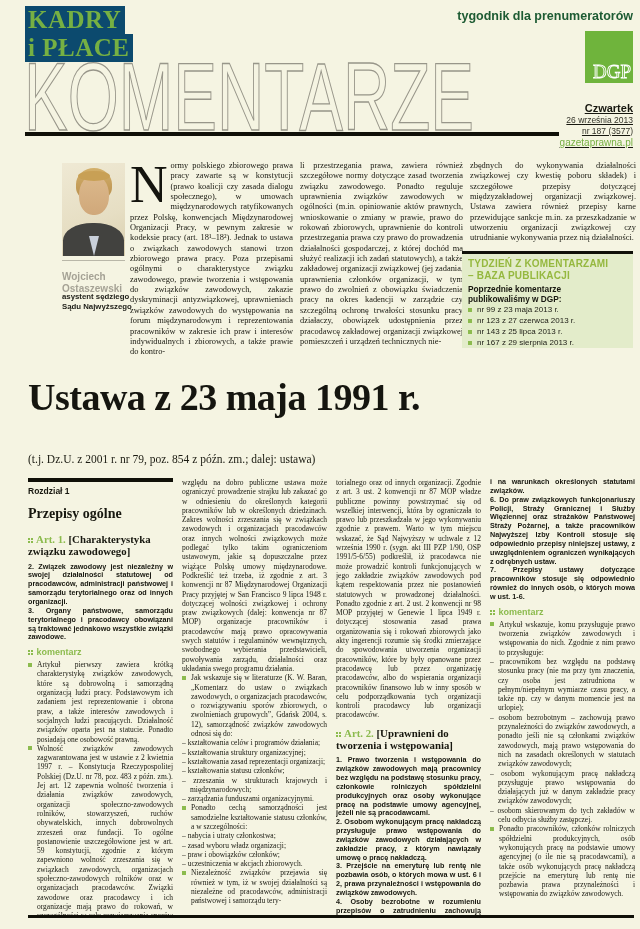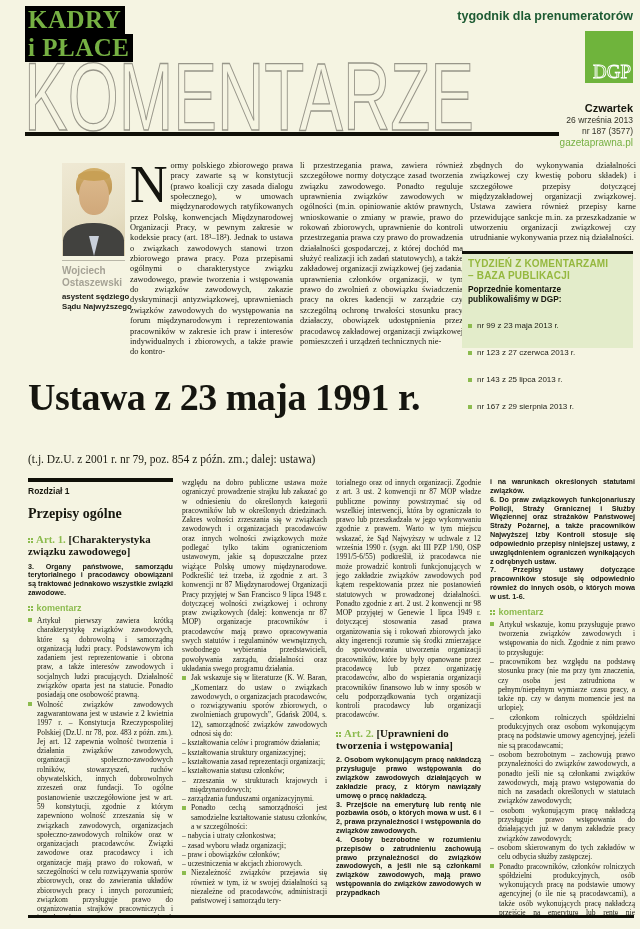--- a/index.html
+++ b/index.html
@@ -5,58 +5,58 @@
   :root{
     --g:#8cbb4e; --dkg:#1d5b33; --brand:#76b043; --logo:#6fb43c;
     --ink:#17170f; --cream:#f5f4e2; --boxbg:#e3ecca; --gray:#a5a295;
   }
   html,body{margin:0;padding:0;}
   body{width:640px;height:929px;position:relative;background:var(--cream);
        font-family:"Liberation Sans",sans-serif;color:var(--ink);overflow:hidden;}
   
   .kicker{position:absolute;left:25px;top:6px;line-height:0;}
   .kicker span{display:block;line-height:0;}
-  .kicker b{display:inline-block;background:#000000;padding:1px 4px 1px 3px;
+  .kicker b{display:inline-block;background:#0c4a6e;padding:1px 4px 1px 3px;
      font:600 25px/26px "Liberation Serif",serif;color:var(--brand);letter-spacing:.5px;}
   .masthead{position:absolute;left:23px;top:46px;width:470px;height:92px;overflow:visible;}
   .mast-rule{position:absolute;left:25px;top:132px;width:534px;height:4px;background:#101008;}
   .subscriber{position:absolute;right:7px;top:9px;font:700 12.5px/14px "Liberation Sans",sans-serif;color:var(--dkg);}
   .logo{position:absolute;left:585px;top:31px;width:48px;height:52px;}
-  .dateblock{position:absolute;left:450px;top:102px;width:183px;text-align:right;}
+  .dateblock{position:absolute;left:450px;top:102px;width:183px;text-align:right;text-decoration:underline;}
   .dateblock .d1{font:700 11px/13px "Liberation Sans",sans-serif;}
   .dateblock .d2,.dateblock .d3{font:400 8.5px/10.5px "Liberation Sans",sans-serif;color:#333329;}
   .dateblock .d4{font:400 10px/13px "Liberation Sans",sans-serif;color:var(--brand);}
   
   .photo{position:absolute;left:62px;top:163px;width:63px;height:93px;overflow:hidden;
      background:linear-gradient(160deg,#efe9d4 0%,#e6dec3 60%,#d9cfae 100%);}
   .photo .hair{position:absolute;left:14px;top:5px;width:36px;height:32px;border-radius:55% 55% 42% 42%;
      background:linear-gradient(#d3b06a,#b98f4e);}
   .photo .face{position:absolute;left:17px;top:12px;width:30px;height:40px;border-radius:50% 50% 46% 46%;
      background:linear-gradient(#dcb98c,#d0a87a);}
   .photo .fringe{position:absolute;left:16px;top:8px;width:32px;height:10px;border-radius:50%;background:#c8a055;}
   .photo .suit{position:absolute;left:1px;bottom:-3px;width:61px;height:36px;border-radius:48% 48% 0 0;
      background:#42423f;}
   .photo .shirt{position:absolute;left:27px;bottom:0;width:10px;height:20px;background:#c9d0da;
      clip-path:polygon(0 0,100% 0,50% 100%);}
   .author-rule{position:absolute;left:62px;top:260px;width:63px;height:1px;background:#b9b7a8;}
-  .author-name{position:absolute;left:62px;top:265px;font:700 10px/11.5px "Liberation Sans",sans-serif;color:var(--gray);}
+  .author-name{position:absolute;left:62px;top:271px;font:700 10px/11.5px "Liberation Sans",sans-serif;color:var(--gray);}
   .author-role{position:absolute;left:62px;top:292px;font:700 7.8px/10px "Liberation Sans",sans-serif;color:#1c1c16;}
   
   .intro{position:absolute;left:130px;top:161px;width:503px;display:flex;gap:7px;}
   .icol{width:163px;flex:0 0 163px;font:400 8.4px/10.35px "Liberation Serif",serif;
      text-align:justify;color:var(--ink);margin:0;}
   .icol.c3{flex:0 0 166px;width:166px;}
   .dropcap{float:left;font:400 52px/41px "Liberation Serif",serif;margin:3px 3px 0 0;color:#14140e;}
   
   .greenbox{position:absolute;left:462px;top:251px;width:171px;height:97px;background:var(--boxbg);}
   .box-rule{height:3px;background:#101008;}
   .box-pad{padding:4px 6px 4px 6px;}
   .box-h{font:700 10px/11.5px "Liberation Sans",sans-serif;color:#95b83f;letter-spacing:.2px;}
   .box-intro{font:700 8.3px/10px "Liberation Sans",sans-serif;margin-top:3px;}
-  .box-item{position:relative;padding-left:9px;font:400 8px/11px "Liberation Sans",sans-serif;color:#22221a;margin-top:16px;}
+  .box-item{position:relative;padding-left:9px;font:400 8px/11px "Liberation Sans",sans-serif;color:#22221a;}
   .box-item .sq{top:3.5px;}
   
   .headline{position:absolute;left:28px;top:350px;font:700 38px/45px "Liberation Serif",serif;
      color:#15150f;letter-spacing:-.5px;}
   .subtitle{position:absolute;left:28px;top:452px;font:400 11.5px/14px "Liberation Serif",serif;color:#1b1b12;}
   
   .bodycols{position:absolute;left:28px;top:478px;width:607px;height:437px;display:flex;gap:9px;overflow:hidden;}
   .bcol{flex:0 0 145px;width:145px;overflow:hidden;}
   .bcol p{margin:0;}
   .col-rule{height:4px;background:#101008;margin-bottom:4px;}
@@ -149,20 +149,21 @@
   <div>Ustawa z 23 maja 1991 r.</div>
 </h1>
 <div class="subtitle">(t.j. Dz.U. z 2001 r. nr 79, poz. 854 z późn. zm.; dalej: ustawa)</div>
 
 <div class="bodycols">
   <div class="bcol">
       <div class="col-rule"></div>
       <div class="chapter">Rozdział 1</div>
       <div class="section-title">Przepisy ogólne</div>
       <div class="art-head"><span class="mark4"></span><span class="art-label"> Art. 1. </span><span class="art-name">[Charakterystyka związku zawodowego]</span></div>
+      <p class="law">2. Związek zawodowy jest niezależny w swojej działalności statutowej od pracodawców, administracji państwowej i samorządu terytorialnego oraz od innych organizacji.</p>
       <p class="law">3. Organy państwowe, samorządu terytorialnego i pracodawcy obowiązani są traktować jednakowo wszystkie związki zawodowe.</p>
       <div class="kom-head"><span class="mark4"></span><span class="kom-head-text"> komentarz</span></div>
       <p class="kom"><span class="sq"></span><span class="kom-text">Artykuł pierwszy zawiera krótką charakterystykę związków zawodowych, które są dobrowolną i samorządną organizacją ludzi pracy. Podstawowym ich zadaniem jest reprezentowanie i obrona praw, a także interesów zawodowych i socjalnych ludzi pracujących. Działalność związków oparta jest na statucie. Ponadto posiadają one osobowość prawną.</span></p>
       <p class="kom"><span class="sq"></span><span class="kom-text">Wolność związków zawodowych zagwarantowana jest w ustawie z 2 kwietnia 1997 r. – Konstytucja Rzeczypospolitej Polskiej (Dz.U. nr 78, poz. 483 z późn. zm.). Jej art. 12 zapewnia wolność tworzenia i działania związków zawodowych, organizacji społeczno-zawodowych rolników, stowarzyszeń, ruchów obywatelskich, innych dobrowolnych zrzeszeń oraz fundacji. To ogólne postanowienie uszczegółowione jest w art. 59 konstytucji, zgodnie z którym zapewniono wolność zrzeszania się w związkach zawodowych, organizacjach społeczno-zawodowych rolników oraz w organizacjach pracodawców. Związki zawodowe oraz pracodawcy i ich organizacje mają prawo do rokowań, w szczególności w celu rozwiązywania sporów zbiorowych, oraz do zawierania układów zbiorowych pracy i innych porozumień; związkom przysługuje prawo do organizowania strajków pracowniczych i innych form protestu w granicach określonych w ustawie. Ze</span></p>
     </div>
   <div class="bcol">
       <p class="cont">względu na dobro publiczne ustawa może ograniczyć prowadzenie strajku lub zakazać go w odniesieniu do określonych kategorii pracowników lub w określonych dziedzinach. Zakres wolności zrzeszania się w związkach zawodowych i organizacjach pracodawców oraz innych wolności związkowych może podlegać tylko takim ograniczeniom ustawowym, jakie są dopuszczalne przez wiążące Polskę umowy międzynarodowe. Podkreślić też trzeba, iż zgodnie z art. 3 konwencji nr 87 Międzynarodowej Organizacji Pracy przyjętej w San Francisco 9 lipca 1948 r. dotyczącej wolności związkowej i ochrony praw związkowych (dalej: konwencja nr 87 MOP) organizacje pracowników i pracodawców mają prawo opracowywania swych statutów i regulaminów wewnętrznych, swobodnego wybierania przedstawicieli, powoływania zarządu, działalności oraz układania swego programu działania.</p>
       <p class="kom"><span class="sq"></span><span class="kom-text">Jak wskazuje się w literaturze (K. W. Baran, „Komentarz do ustaw o związkach zawodowych, o organizacjach pracodawców, o rozwiązywaniu sporów zbiorowych, o zwolnieniach grupowych”, Gdańsk 2004, s. 12), samorządność związków zawodowych odnosi się do:</span></p>
       <p class="dash">– kształtowania celów i programów działania;</p>
       <p class="dash">– kształtowania struktury organizacyjnej;</p>
@@ -173,32 +174,32 @@
       <p class="kom"><span class="sq"></span><span class="kom-text">Ponadto cechą samorządności jest samodzielne kształtowanie statusu członków, a w szczególności:</span></p>
       <p class="dash">– nabycia i utraty członkostwa;</p>
       <p class="dash">– zasad wyboru władz organizacji;</p>
       <p class="dash">– praw i obowiązków członków;</p>
       <p class="dash">– uczestniczenia w akcjach zbiorowych.</p>
       <p class="kom"><span class="sq"></span><span class="kom-text">Niezależność związków przejawia się również w tym, iż w swojej działalności są niezależne od pracodawców, administracji państwowej i samorządu tery-</span></p>
     </div>
   <div class="bcol">
       <p class="cont">torialnego oraz od innych organizacji. Zgodnie z art. 3 ust. 2 konwencji nr 87 MOP władze publiczne powinny powstrzymać się od wszelkiej interwencji, która by ograniczała to prawo lub przeszkadzała w jego wykonywaniu zgodnie z prawem. Warto w tym miejscu wskazać, że Sąd Najwyższy w uchwale z 12 września 1990 r. (sygn. akt III PZP 1/90, OSP 1991/5-6/55) podkreślił, iż pracodawca nie może prowadzić kontroli funkcjonujących w jego zakładzie związków zawodowych pod kątem respektowania przez nie postanowień statutowych w prowadzonej działalności. Ponadto zgodnie z art. 2 ust. 2 konwencji nr 98 MOP przyjętej w Genewie 1 lipca 1949 r. dotyczącej stosowania zasad prawa organizowania się i rokowań zbiorowych jako akty ingerencji rozumie się środki zmierzające do spowodowania utworzenia organizacji pracowników, które by były opanowane przez pracodawcę lub przez organizację pracodawców, albo do wspierania organizacji pracowników finansowo lub w inny sposób w celu podporządkowania tych organizacji kontroli pracodawcy lub organizacji pracodawców.</p>
       <div class="art-head"><span class="mark4"></span><span class="art-label"> Art. 2. </span><span class="art-name">[Uprawnieni do tworzenia i wstępowania]</span></div>
+      <p class="law">1. Prawo tworzenia i wstępowania do związków zawodowych mają pracownicy bez względu na podstawę stosunku pracy, członkowie rolniczych spółdzielni produkcyjnych oraz osoby wykonujące pracę na podstawie umowy agencyjnej, jeżeli nie są pracodawcami.</p>
       <p class="law">2. Osobom wykonującym pracę nakładczą przysługuje prawo wstępowania do związków zawodowych działających w zakładzie pracy, z którym nawiązały umowę o pracę nakładczą.</p>
       <p class="law">3. Przejście na emeryturę lub rentę nie pozbawia osób, o których mowa w ust. 6 i 2, prawa przynależności i wstępowania do związków zawodowych.</p>
       <p class="law">4. Osoby bezrobotne w rozumieniu przepisów o zatrudnieniu zachowują prawo przynależności do związków zawodowych, a jeśli nie są członkami związków zawodowych, mają prawo wstępowania do związków zawodowych w przypadkach</p>
     </div>
   <div class="bcol">
       <p class="law">i na warunkach określonych statutami związków.</p>
       <p class="law">6. Do praw związkowych funkcjonariuszy Policji, Straży Granicznej i Służby Więziennej oraz strażaków Państwowej Straży Pożarnej, a także pracowników Najwyższej Izby Kontroli stosuje się odpowiednio przepisy niniejszej ustawy, z uwzględnieniem ograniczeń wynikających z odrębnych ustaw.</p>
       <p class="law">7. Przepisy ustawy dotyczące pracowników stosuje się odpowiednio również do innych osób, o których mowa w ust. 1-6.</p>
       <div class="kom-head"><span class="mark4"></span><span class="kom-head-text"> komentarz</span></div>
       <p class="kom"><span class="sq"></span><span class="kom-text">Artykuł wskazuje, komu przysługuje prawo tworzenia związków zawodowych i wstępowania do nich. Zgodnie z nim prawo to przysługuje:</span></p>
       <p class="dash">– pracownikom bez względu na podstawę stosunku pracy (nie ma przy tym znaczenia, czy osoba jest zatrudniona w pełnym/niepełnym wymiarze czasu pracy, a także np. czy w danym momencie jest na urlopie);</p>
-      <p class="dash">– członkom rolniczych spółdzielni produkcyjnych oraz osobom wykonującym pracę na podstawie umowy agencyjnej, jeżeli nie są pracodawcami;</p>
       <p class="dash">– osobom bezrobotnym – zachowują prawo przynależności do związków zawodowych, a ponadto jeśli nie są członkami związków zawodowych, mają prawo wstępowania do nich na zasadach określonych w statutach związków zawodowych;</p>
       <p class="dash">– osobom wykonującym pracę nakładczą przysługuje prawo wstępowania do działających już w danym zakładzie pracy związków zawodowych;</p>
       <p class="dash">– osobom skierowanym do tych zakładów w celu odbycia służby zastępczej.</p>
       <p class="kom"><span class="sq"></span><span class="kom-text">Ponadto pracowników, członków rolniczych spółdzielni produkcyjnych, osób wykonujących pracę na podstawie umowy agencyjnej (o ile nie są pracodawcami), a także osób wykonujących pracę nakładczą przejście na emeryturę lub rentę nie pozbawia prawa przynależności i wstępowania do związków zawodowych.</span></p>
     </div>
 </div>
 
 <div class="foot-rule"></div>
 
 </body></html>

